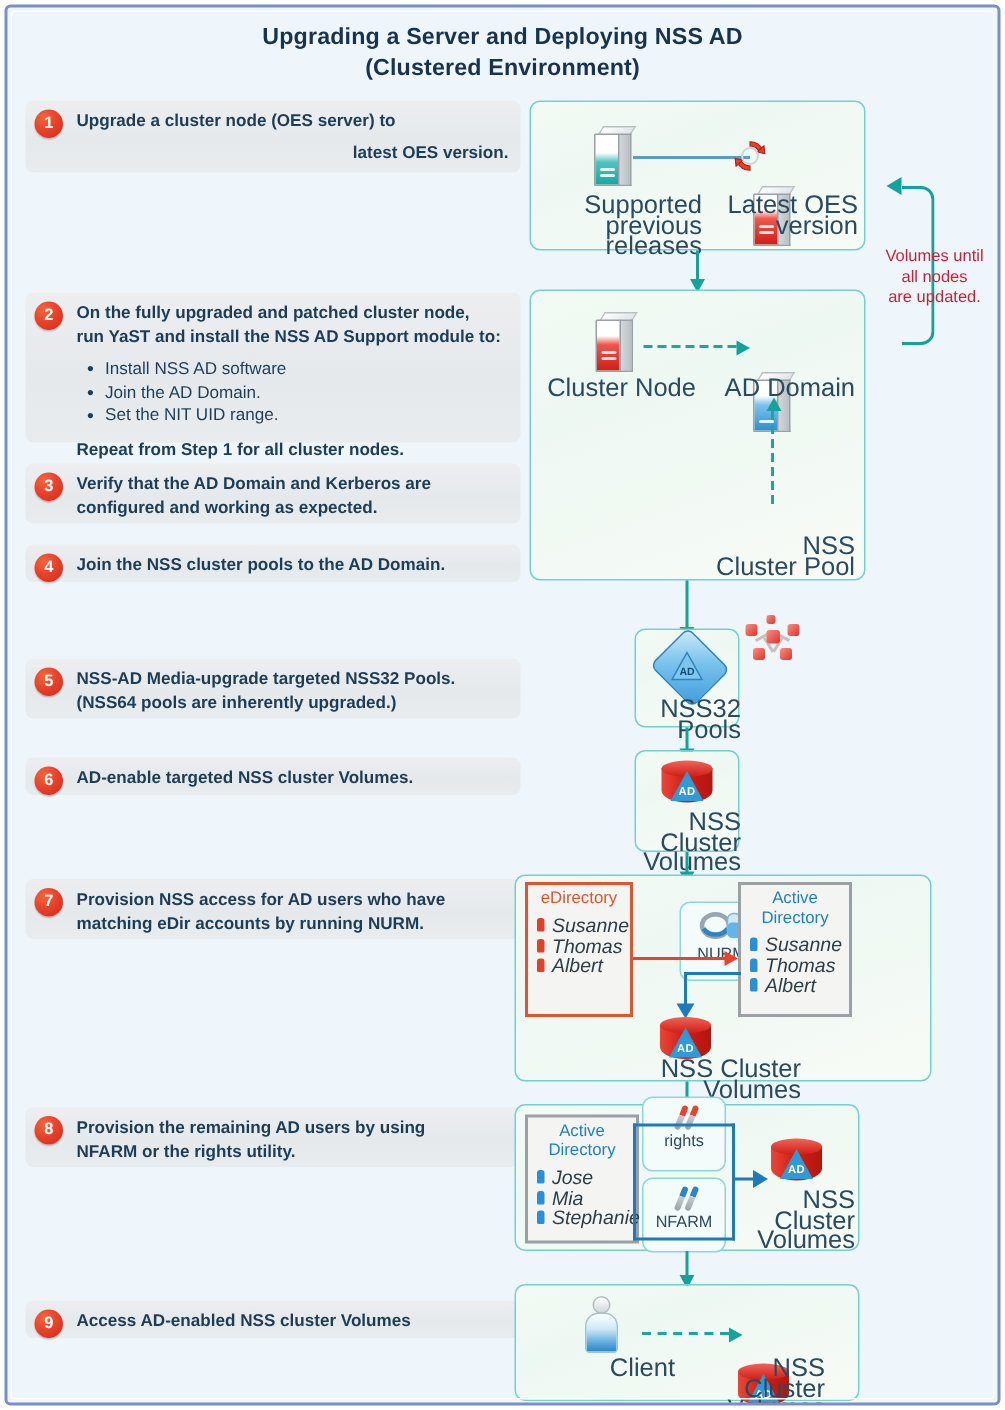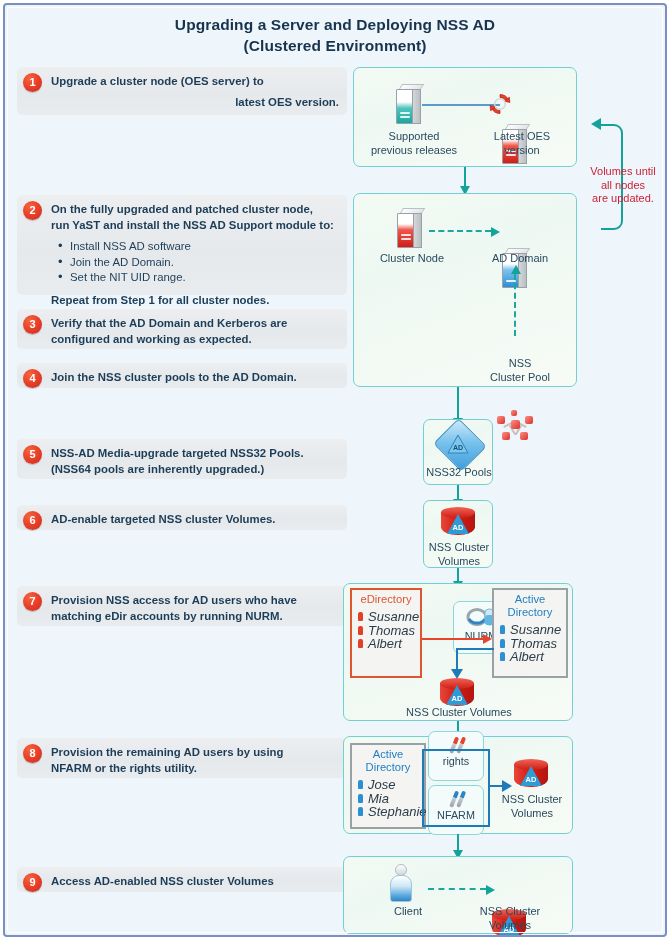--- a/index.html
+++ b/index.html
@@ -52,21 +52,21 @@
            font-weight:normal; line-height:15.5px; }
   .bul li::before{ content:"•"; position:absolute; left:1px; top:-1px; font-size:13px; }
   .tight{ margin-top:7px; }
 
   
   .panel{
     position:absolute;
     background:linear-gradient(160deg,#f2faf3 0%, #eef8f2 35%, #f7fbf6 100%);
     border:1.5px solid #74cfd0; border-radius:7px;
   }
-  .cap{ position:absolute; text-align:center; font-size:11px; color:#2a4a5e;
+  .cap{ position:absolute; text-align:right; font-size:17px; color:#2a4a5e;
         line-height:13.5px; font-weight:normal; }
 
   
   .varrow{ position:absolute; width:2px; background:#14a39a; }
   .varrow::after{
     content:""; position:absolute; left:-4px; bottom:-8px;
     border-left:5px solid transparent; border-right:5px solid transparent;
     border-top:9px solid #14a39a;
   }
 
@@ -356,21 +356,21 @@
       <div class="tri"></div>
       <div class="tri-lbl">AD</div>
     </div>
     <div class="cap" style="left:0; top:40px; width:70px;">
       <span>NSS Cluster</span><br><span>Volumes</span>
     </div>
   </div>
 
   <div class="varrow" style="left:452px; top:563px; height:14px;"></div>
 
-  <div class="panel" style="left:338px; top:578px; width:230px; height:138px;">
+  <div class="panel" style="left:338px; top:578px; width:278px; height:138px;">
 
     <div class="dirbox edir" style="left:6px; top:4px; width:72px; height:90px;">
       <div class="dt">eDirectory</div>
       <ul>
         <li>Susanne</li>
         <li>Thomas</li>
         <li>Albert</li>
       </ul>
     </div>
 

